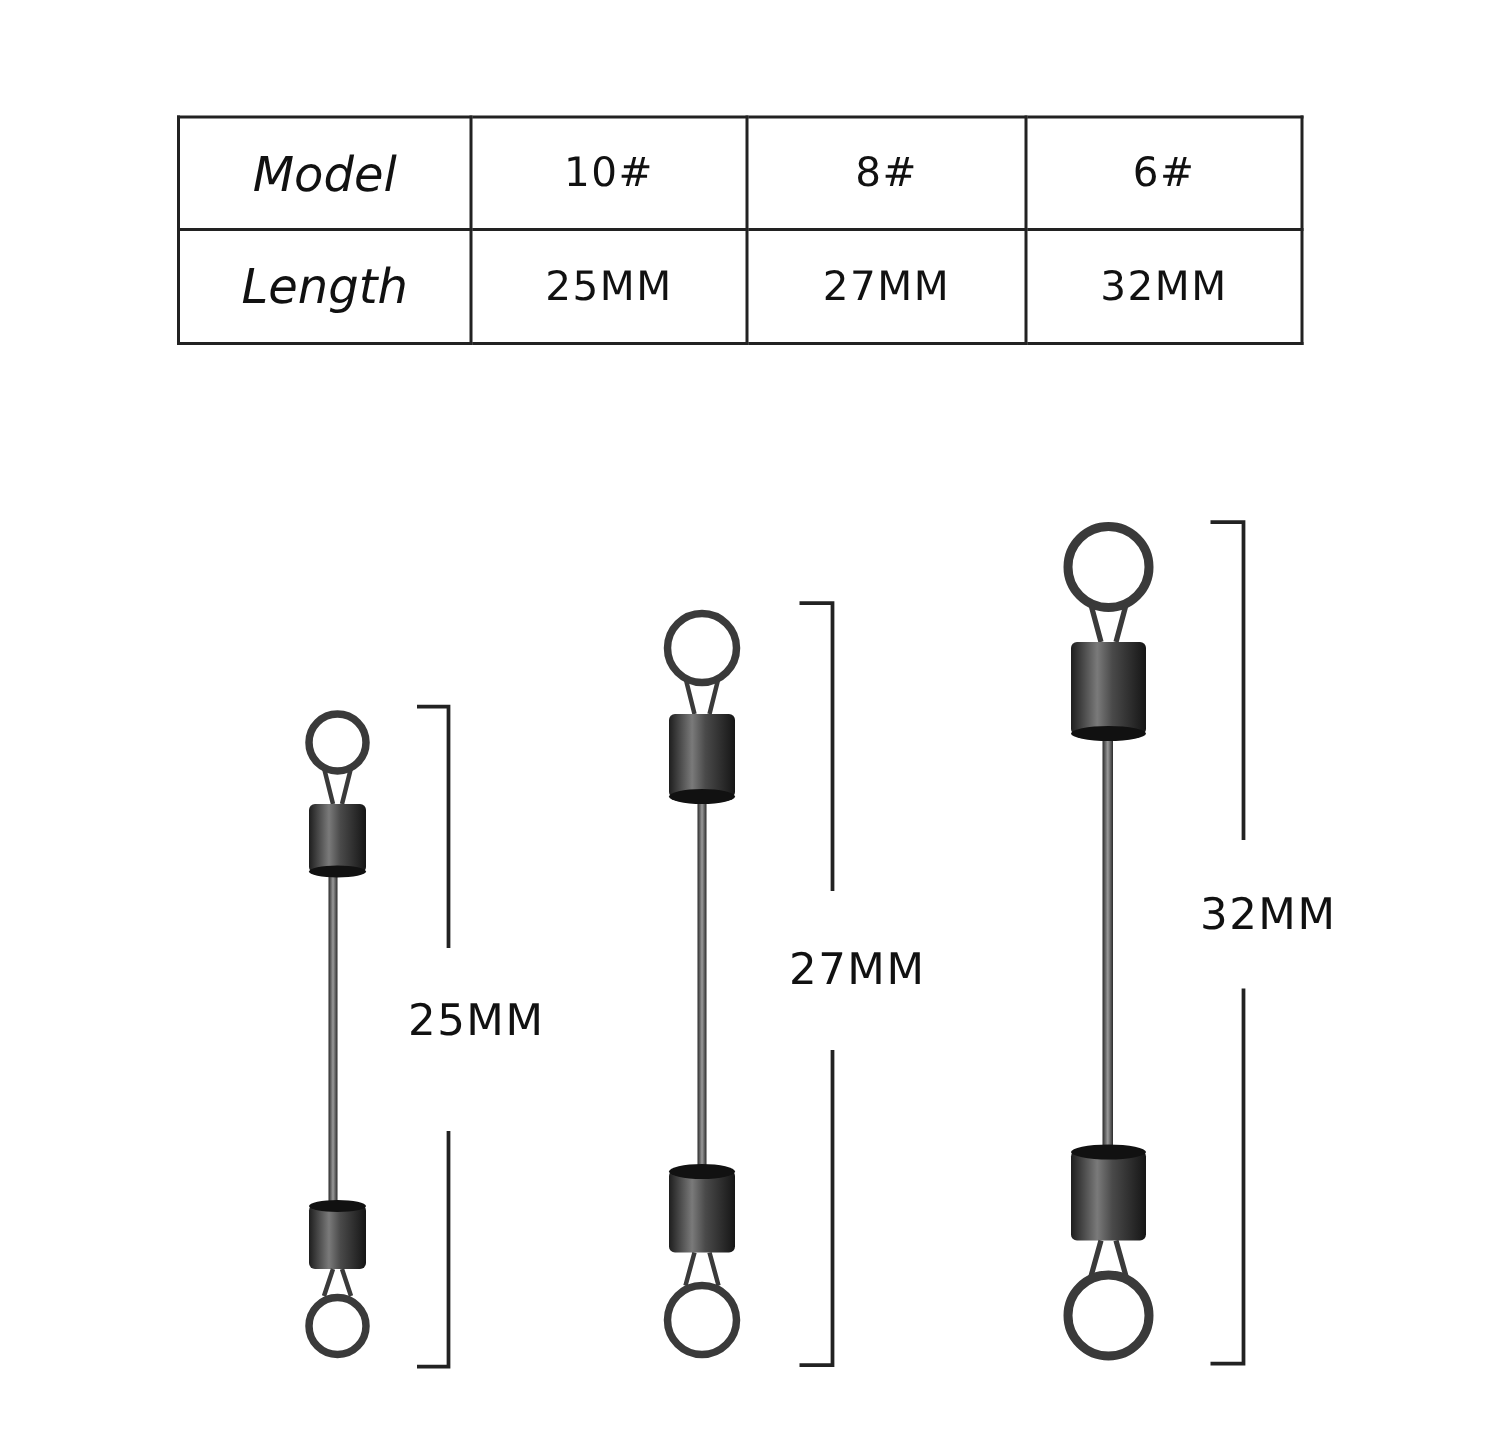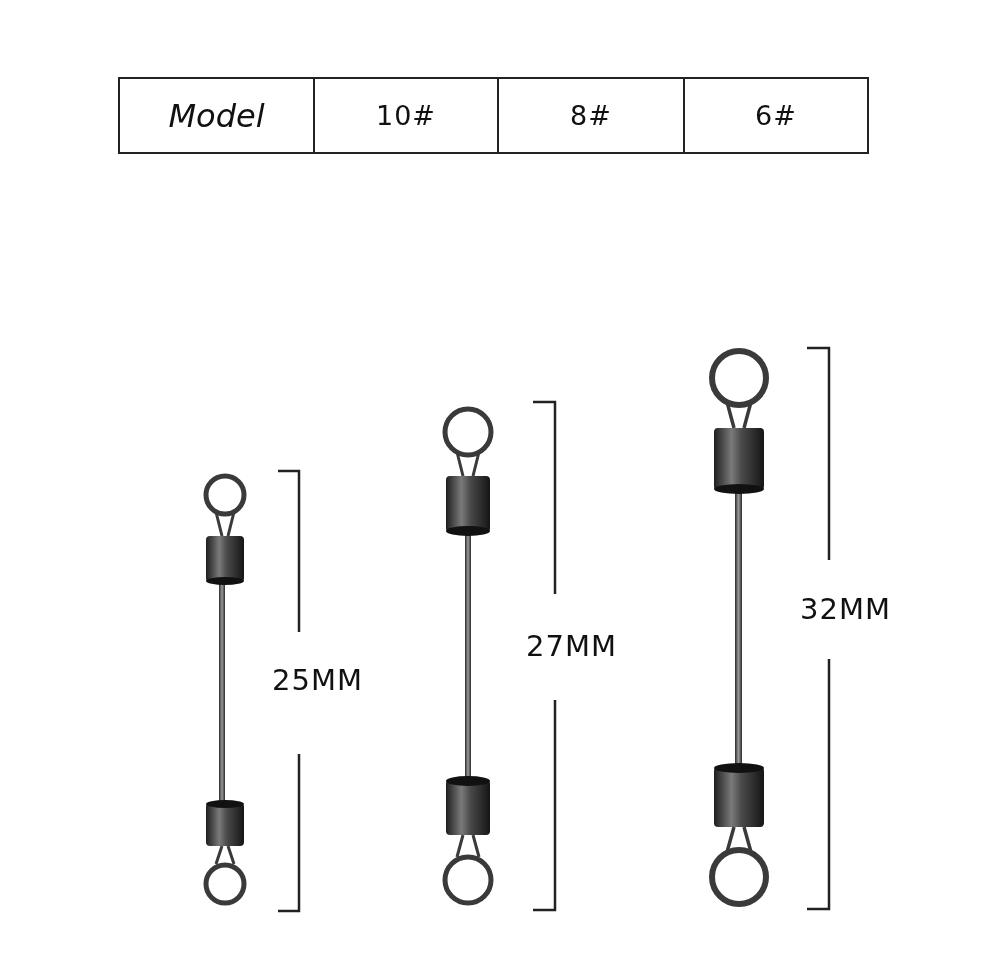--- a/index.html
+++ b/index.html
@@ -19,20 +19,26 @@
 </head>
 <body>
 
 <table class="spec">
   <tbody>
       <tr class="r1">
     <td class="hdr">Model</td>
     <td class="c1">10#</td>
     <td class="c2">8#</td>
     <td class="c3">6#</td>
+  </tr>
+  <tr class="r3">
+    <td class="hdr">Length</td>
+    <td class="c1">25MM</td>
+    <td class="c2">27MM</td>
+    <td class="c3">32MM</td>
   </tr>
 </tbody>
   </table>
 
 <svg class="swivel" width="1000" height="957" viewBox="0 0 1000 957">
   <defs>
     <linearGradient id="barrel" x1="0" x2="1" y1="0" y2="0">
       <stop offset="0" stop-color="#1e1e1e"></stop>
       <stop offset="0.35" stop-color="#7a7a7a"></stop>
       <stop offset="0.55" stop-color="#4a4a4a"></stop>

